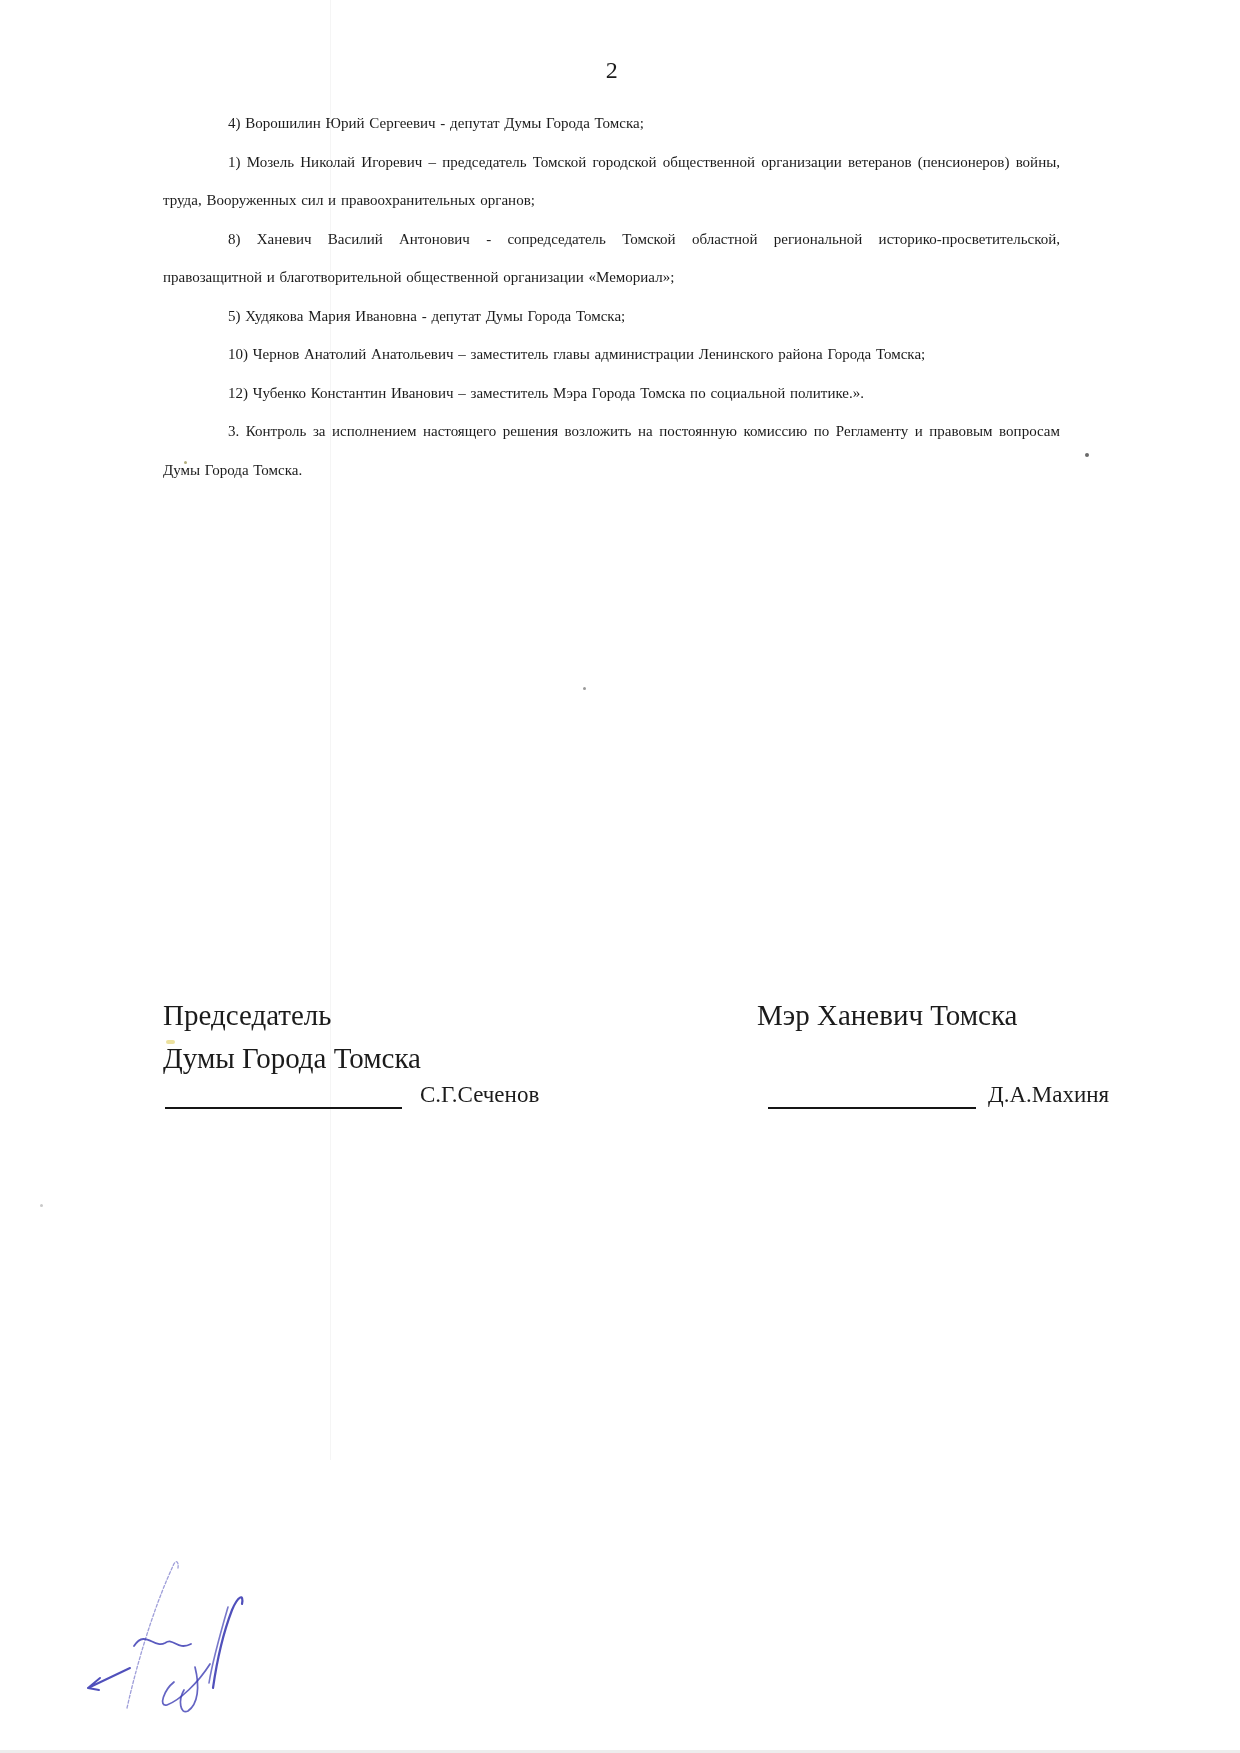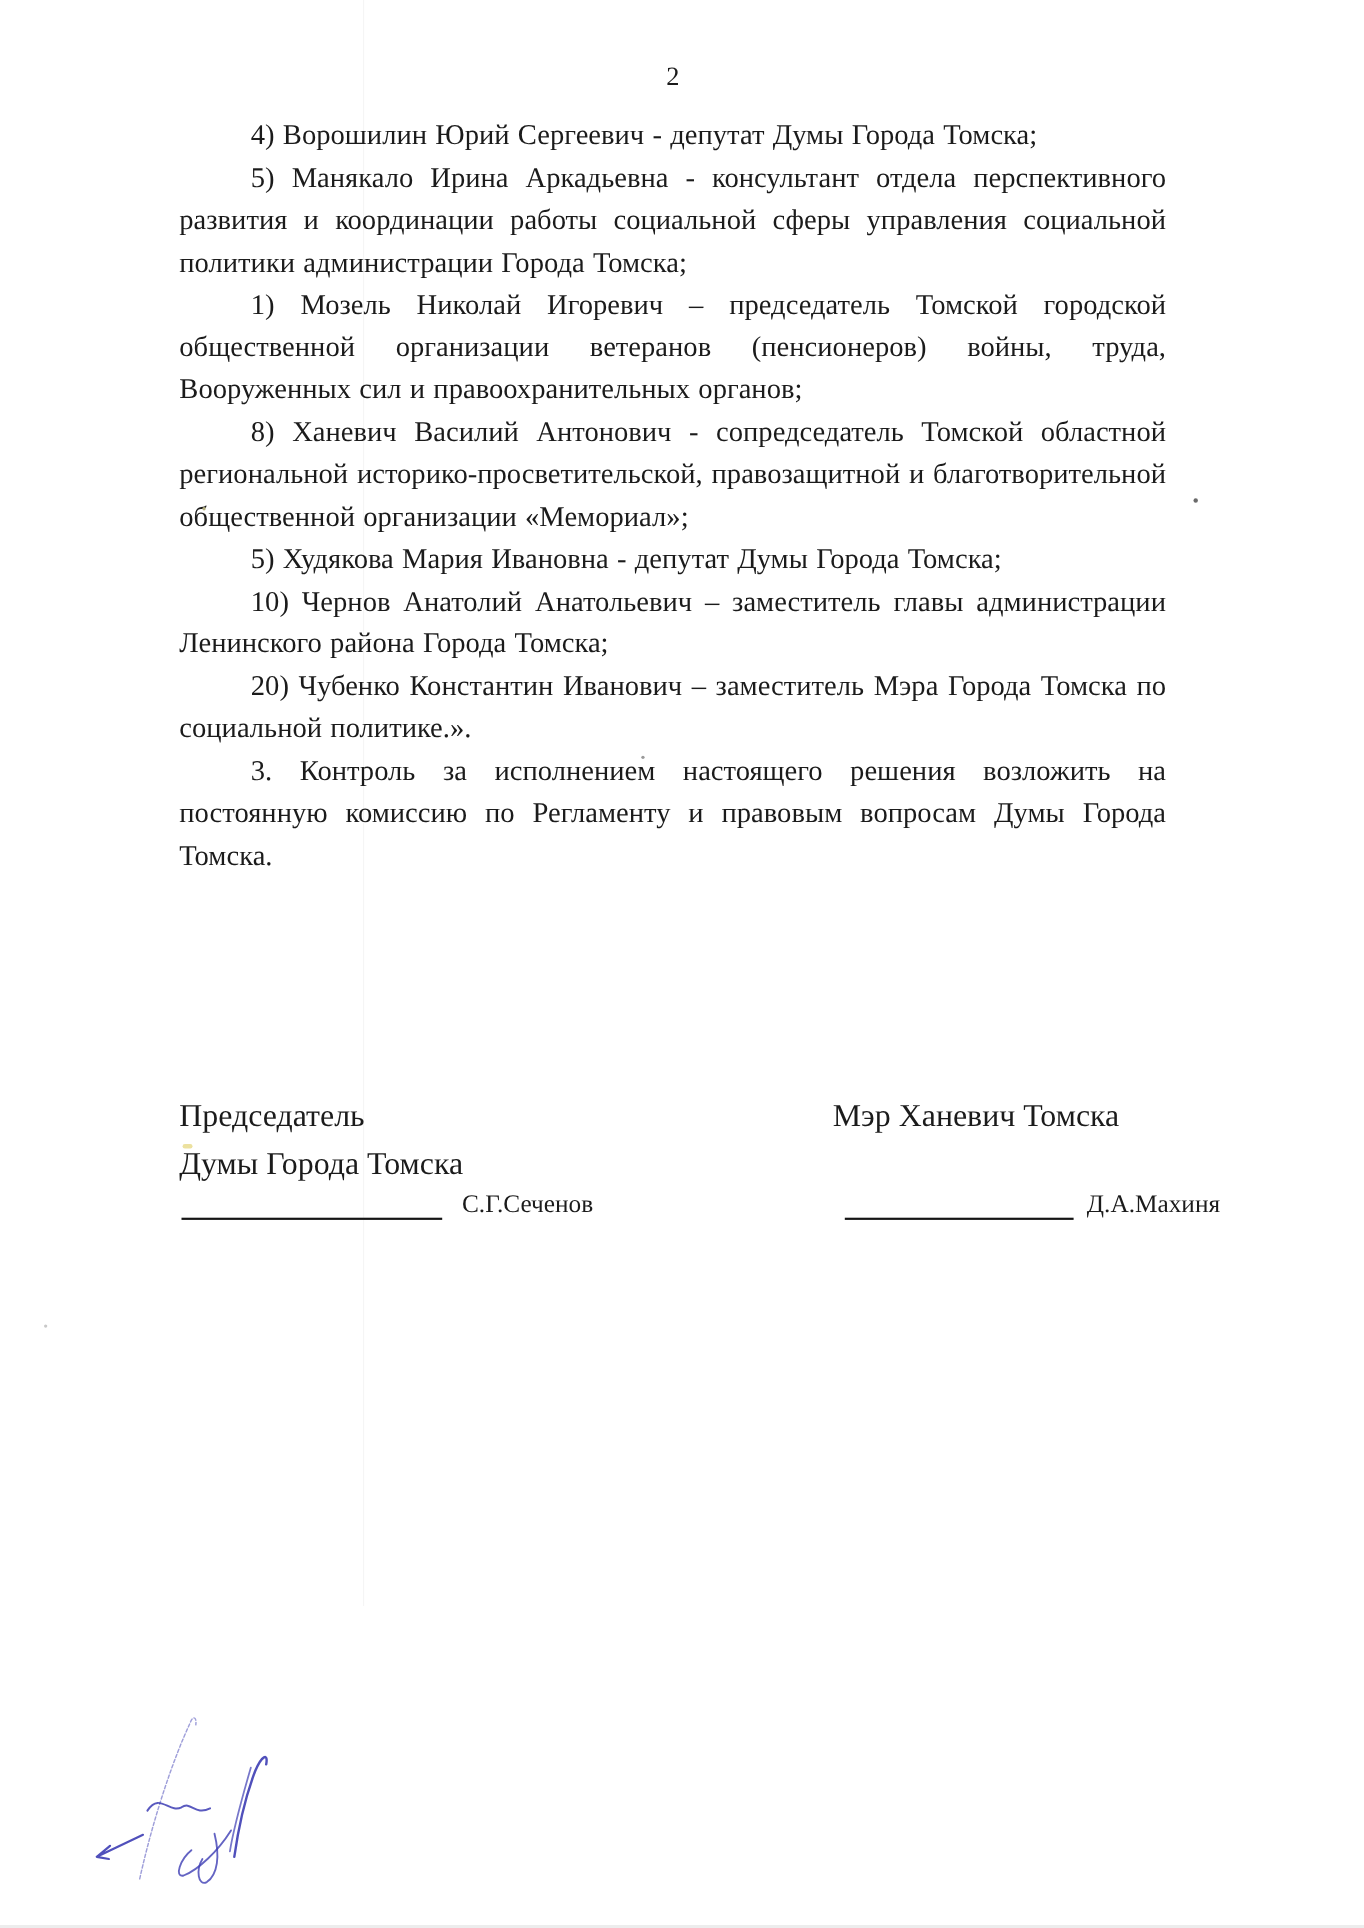--- a/index.html
+++ b/index.html
@@ -26,21 +26,21 @@
     letter-spacing: 0.5px;
   }
   .content {
     position: absolute;
     top: 104px;
     left: 163px;
     width: 897px;
   }
   .para {
     margin: 0;
-    font-size: 26px;
+    font-size: 15px;
     line-height: 38.5px;
     text-align: justify;
     text-align-last: left;
     text-indent: 65px;
     word-spacing: 1px;
   }
   
   .sig-label {
     position: absolute;
     font-size: 29px;
@@ -109,26 +109,25 @@
 </style>
 </head>
 <body>
 
 <div class="page">
 
   <div class="page-number">2</div>
 
   <div class="content">
     <p class="para">4) Ворошилин Юрий Сергеевич - депутат Думы Города Томска;</p>
-    <p class="para">5) Манякало Ирина Аркадьевна - консультант отдела перспективного развития и координации работы социальной сферы управления социальной политики администрации Города Томска;</p>
     <p class="para">1) Мозель Николай Игоревич – председатель Томской городской общественной организации ветеранов (пенсионеров) войны, труда, Вооруженных сил и правоохранительных органов;</p>
     <p class="para">8) Ханевич Василий Антонович - сопредседатель Томской областной региональной историко-просветительской, правозащитной и благотворительной общественной организации «Мемориал»;</p>
     <p class="para">5) Худякова Мария Ивановна - депутат Думы Города Томска;</p>
     <p class="para">10) Чернов Анатолий Анатольевич – заместитель главы администрации Ленинского района Города Томска;</p>
-    <p class="para">20) Чубенко Константин Иванович – заместитель Мэра Города Томска по социальной политике.».</p>
+    <p class="para">12) Чубенко Константин Иванович – заместитель Мэра Города Томска по социальной политике.».</p>
     <p class="para">3. Контроль за исполнением настоящего решения возложить на постоянную комиссию по Регламенту и правовым вопросам Думы Города Томска.</p>
   </div>
 
   <div class="sig-label left">Председатель
 Думы Города Томска</div>
   <div class="sig-label right">Мэр Ханевич Томска</div>
 
   <div class="sig-row left">
     <span class="sig-line"></span>
     <span class="sig-name">С.Г.Сеченов</span>

